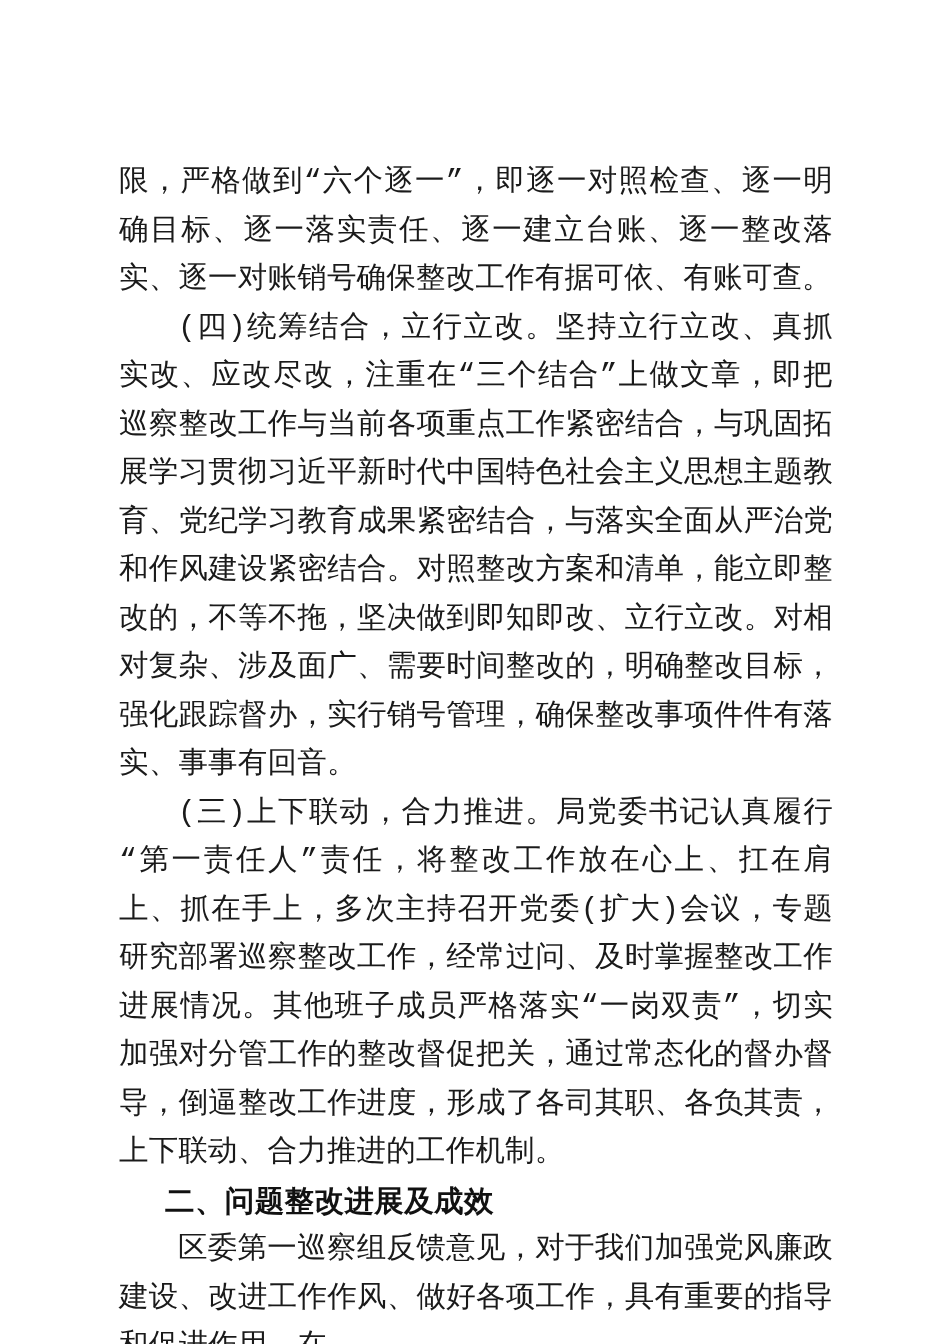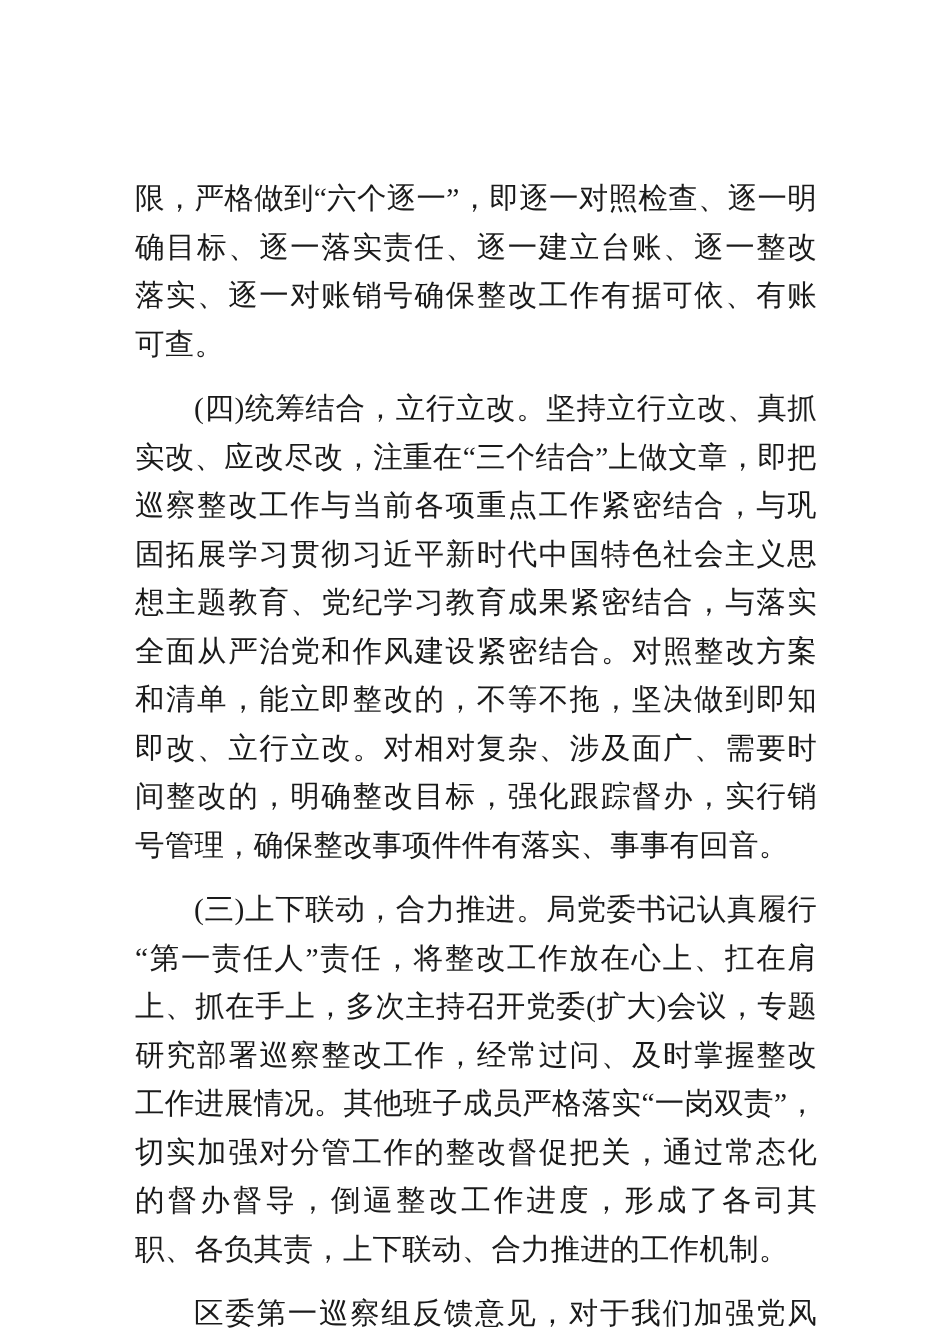--- a/index.html
+++ b/index.html
@@ -21,27 +21,27 @@
 
   .page-body {
     position: absolute;
     left: 119px;
     top: 158px;
     width: 714px;
   }
 
   
   .para {
-    font-family: Liberation Serif, serif;
+    font-family: Liberation Mono, monospace;
     font-size: 29.5px;
     line-height: 48.5px;
     color: #1a1a1a;
     text-align: justify;
     text-justify: inter-ideograph;
-    margin: 16px;
+    margin: 0;
     letter-spacing: 0.2px;
     white-space: pre-wrap;
     word-break: break-all;
     -webkit-font-smoothing: antialiased;
   }
 
   .para.indent {
     text-indent: 59px;
   }
 
@@ -63,17 +63,18 @@
 
 <div class="page">
   <div class="page-body">
 
     <p class="para">限，严格做到“六个逐一”，即逐一对照检查、逐一明确目标、逐一落实责任、逐一建立台账、逐一整改落实、逐一对账销号确保整改工作有据可依、有账可查。</p>
 
     <p class="para indent">(四)统筹结合，立行立改。坚持立行立改、真抓实改、应改尽改，注重在“三个结合”上做文章，即把巡察整改工作与当前各项重点工作紧密结合，与巩固拓展学习贯彻习近平新时代中国特色社会主义思想主题教育、党纪学习教育成果紧密结合，与落实全面从严治党和作风建设紧密结合。对照整改方案和清单，能立即整改的，不等不拖，坚决做到即知即改、立行立改。对相对复杂、涉及面广、需要时间整改的，明确整改目标，强化跟踪督办，实行销号管理，确保整改事项件件有落实、事事有回音。</p>
 
     <p class="para indent">(三)上下联动，合力推进。局党委书记认真履行“第一责任人”责任，将整改工作放在心上、扛在肩上、抓在手上，多次主持召开党委(扩大)会议，专题研究部署巡察整改工作，经常过问、及时掌握整改工作进展情况。其他班子成员严格落实“一岗双责”，切实加强对分管工作的整改督促把关，通过常态化的督办督导，倒逼整改工作进度，形成了各司其职、各负其责，上下联动、合力推进的工作机制。</p>
 
+    <h2 class="heading">二、问题整改进展及成效</h2>
 
     <p class="para indent">区委第一巡察组反馈意见，对于我们加强党风廉政建设、改进工作作风、做好各项工作，具有重要的指导和促进作用。在</p>
 
   </div>
 </div>
 
 </body></html>

